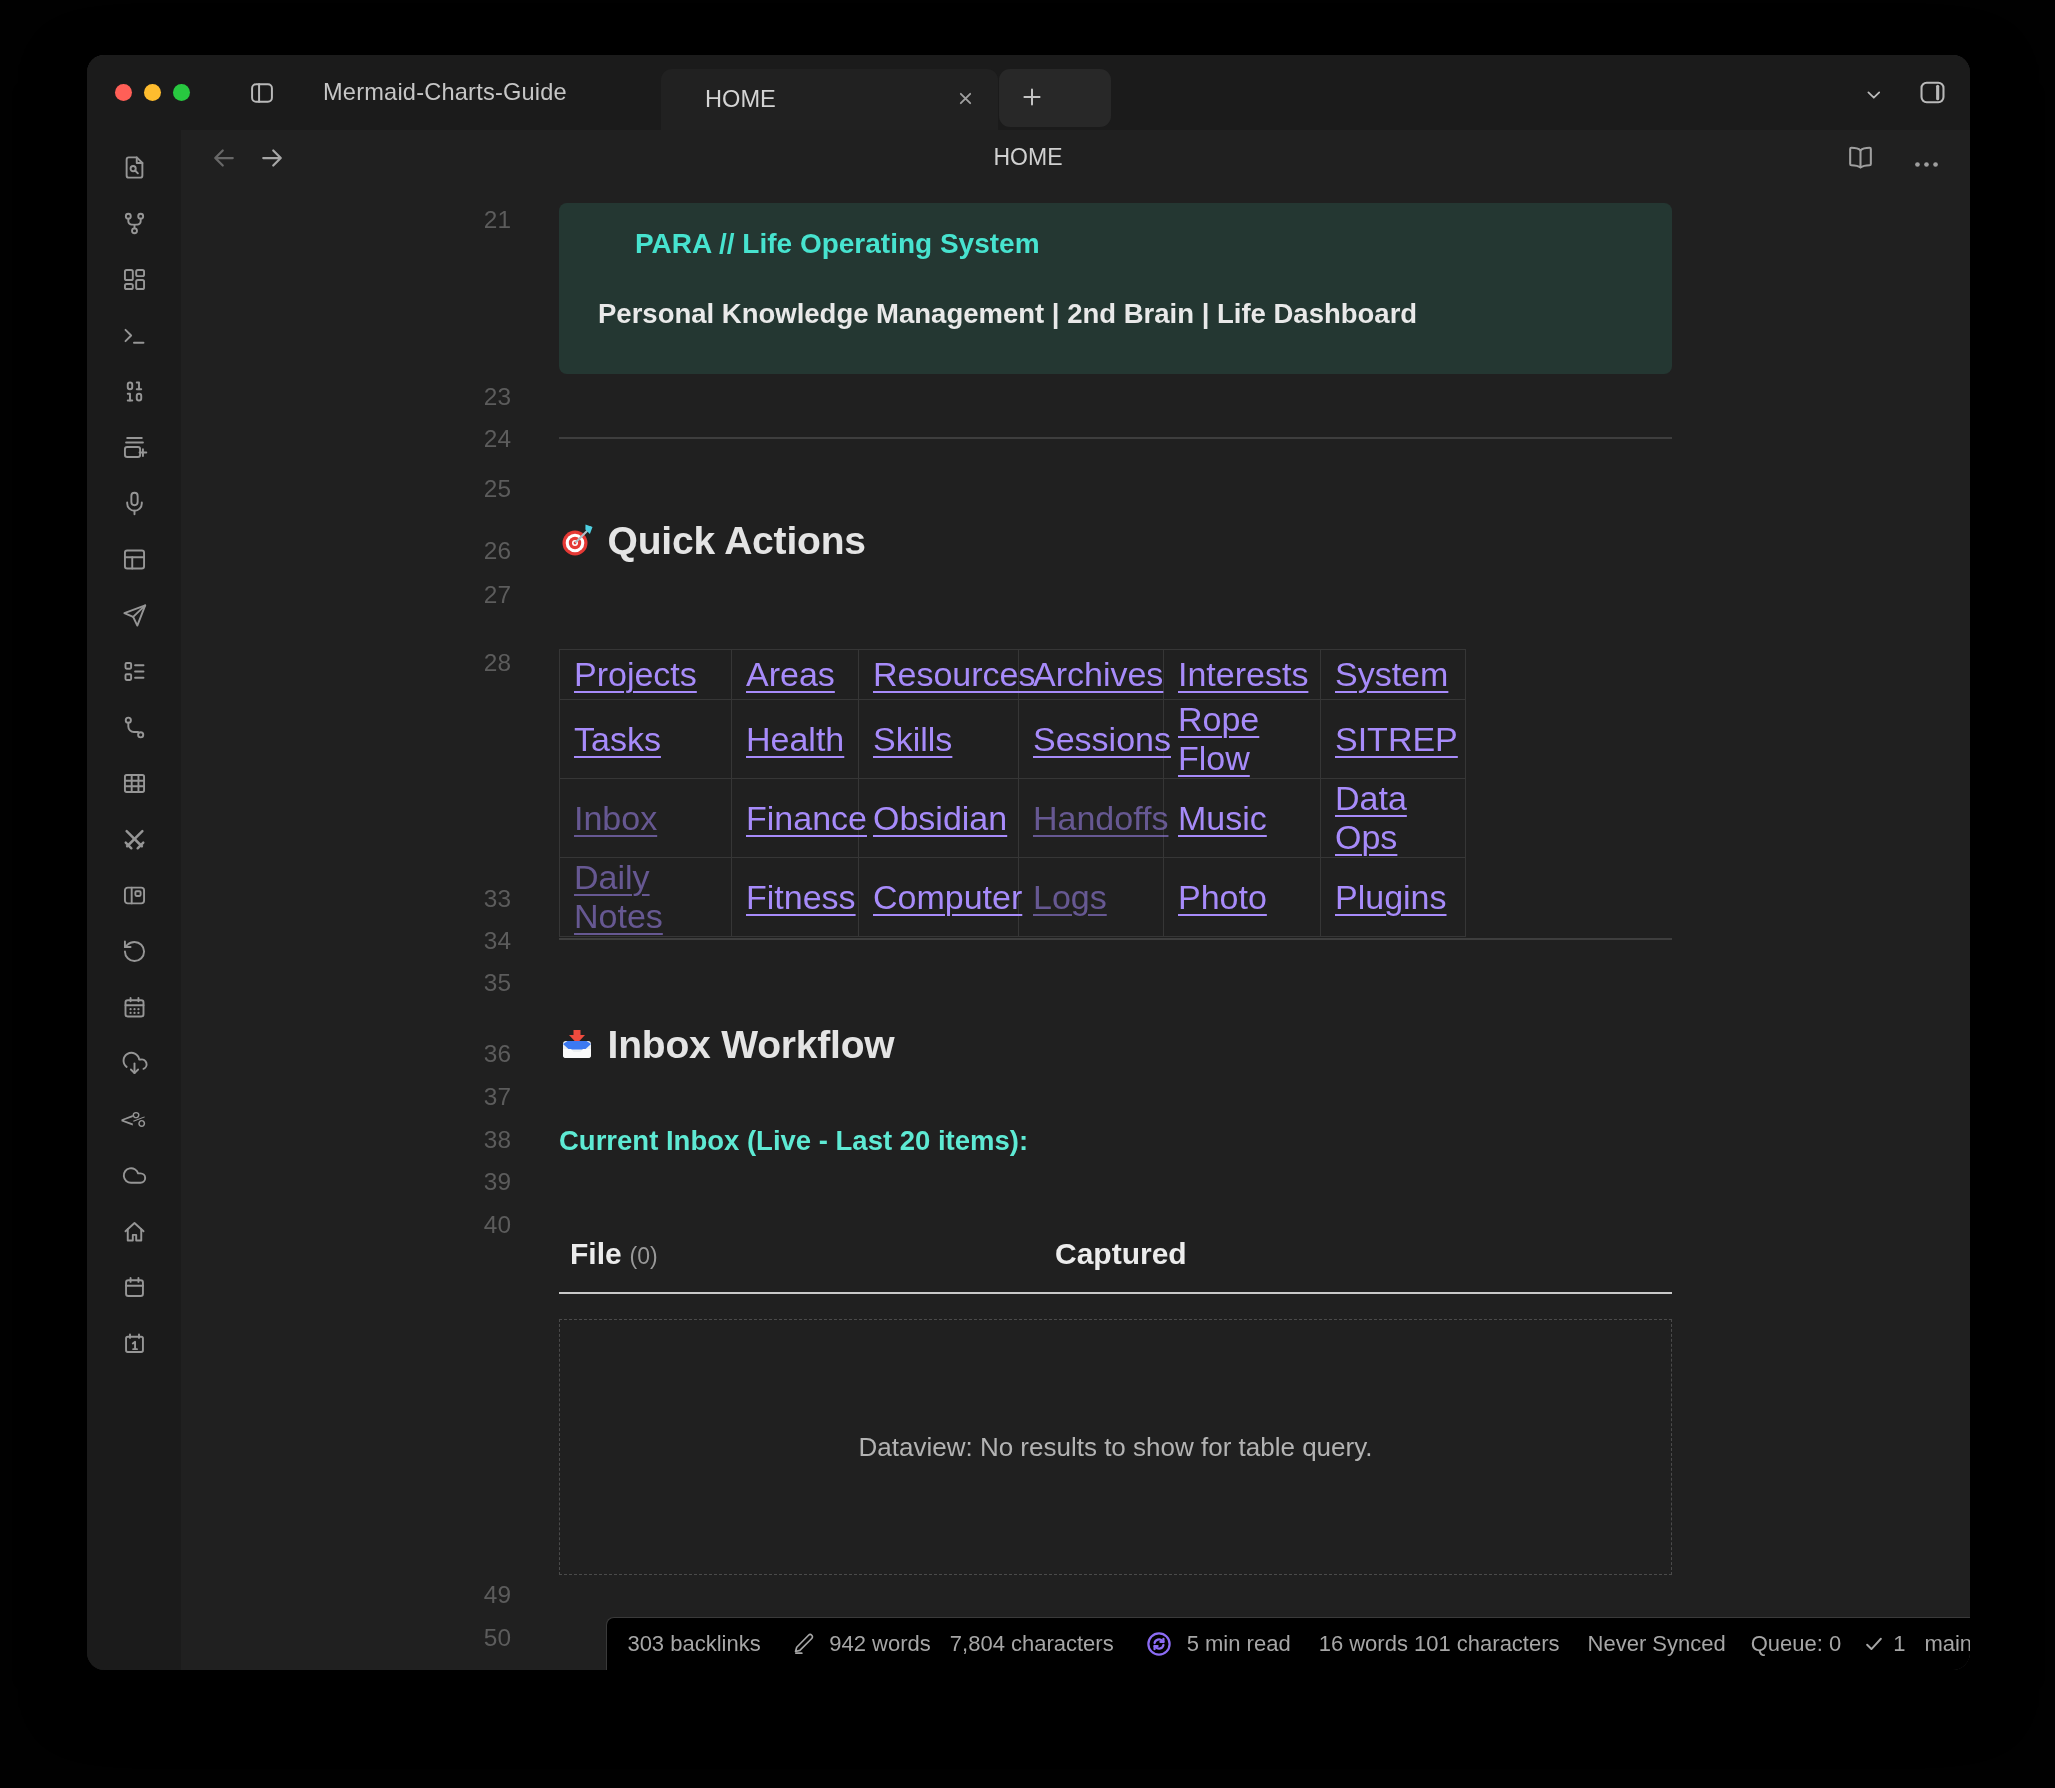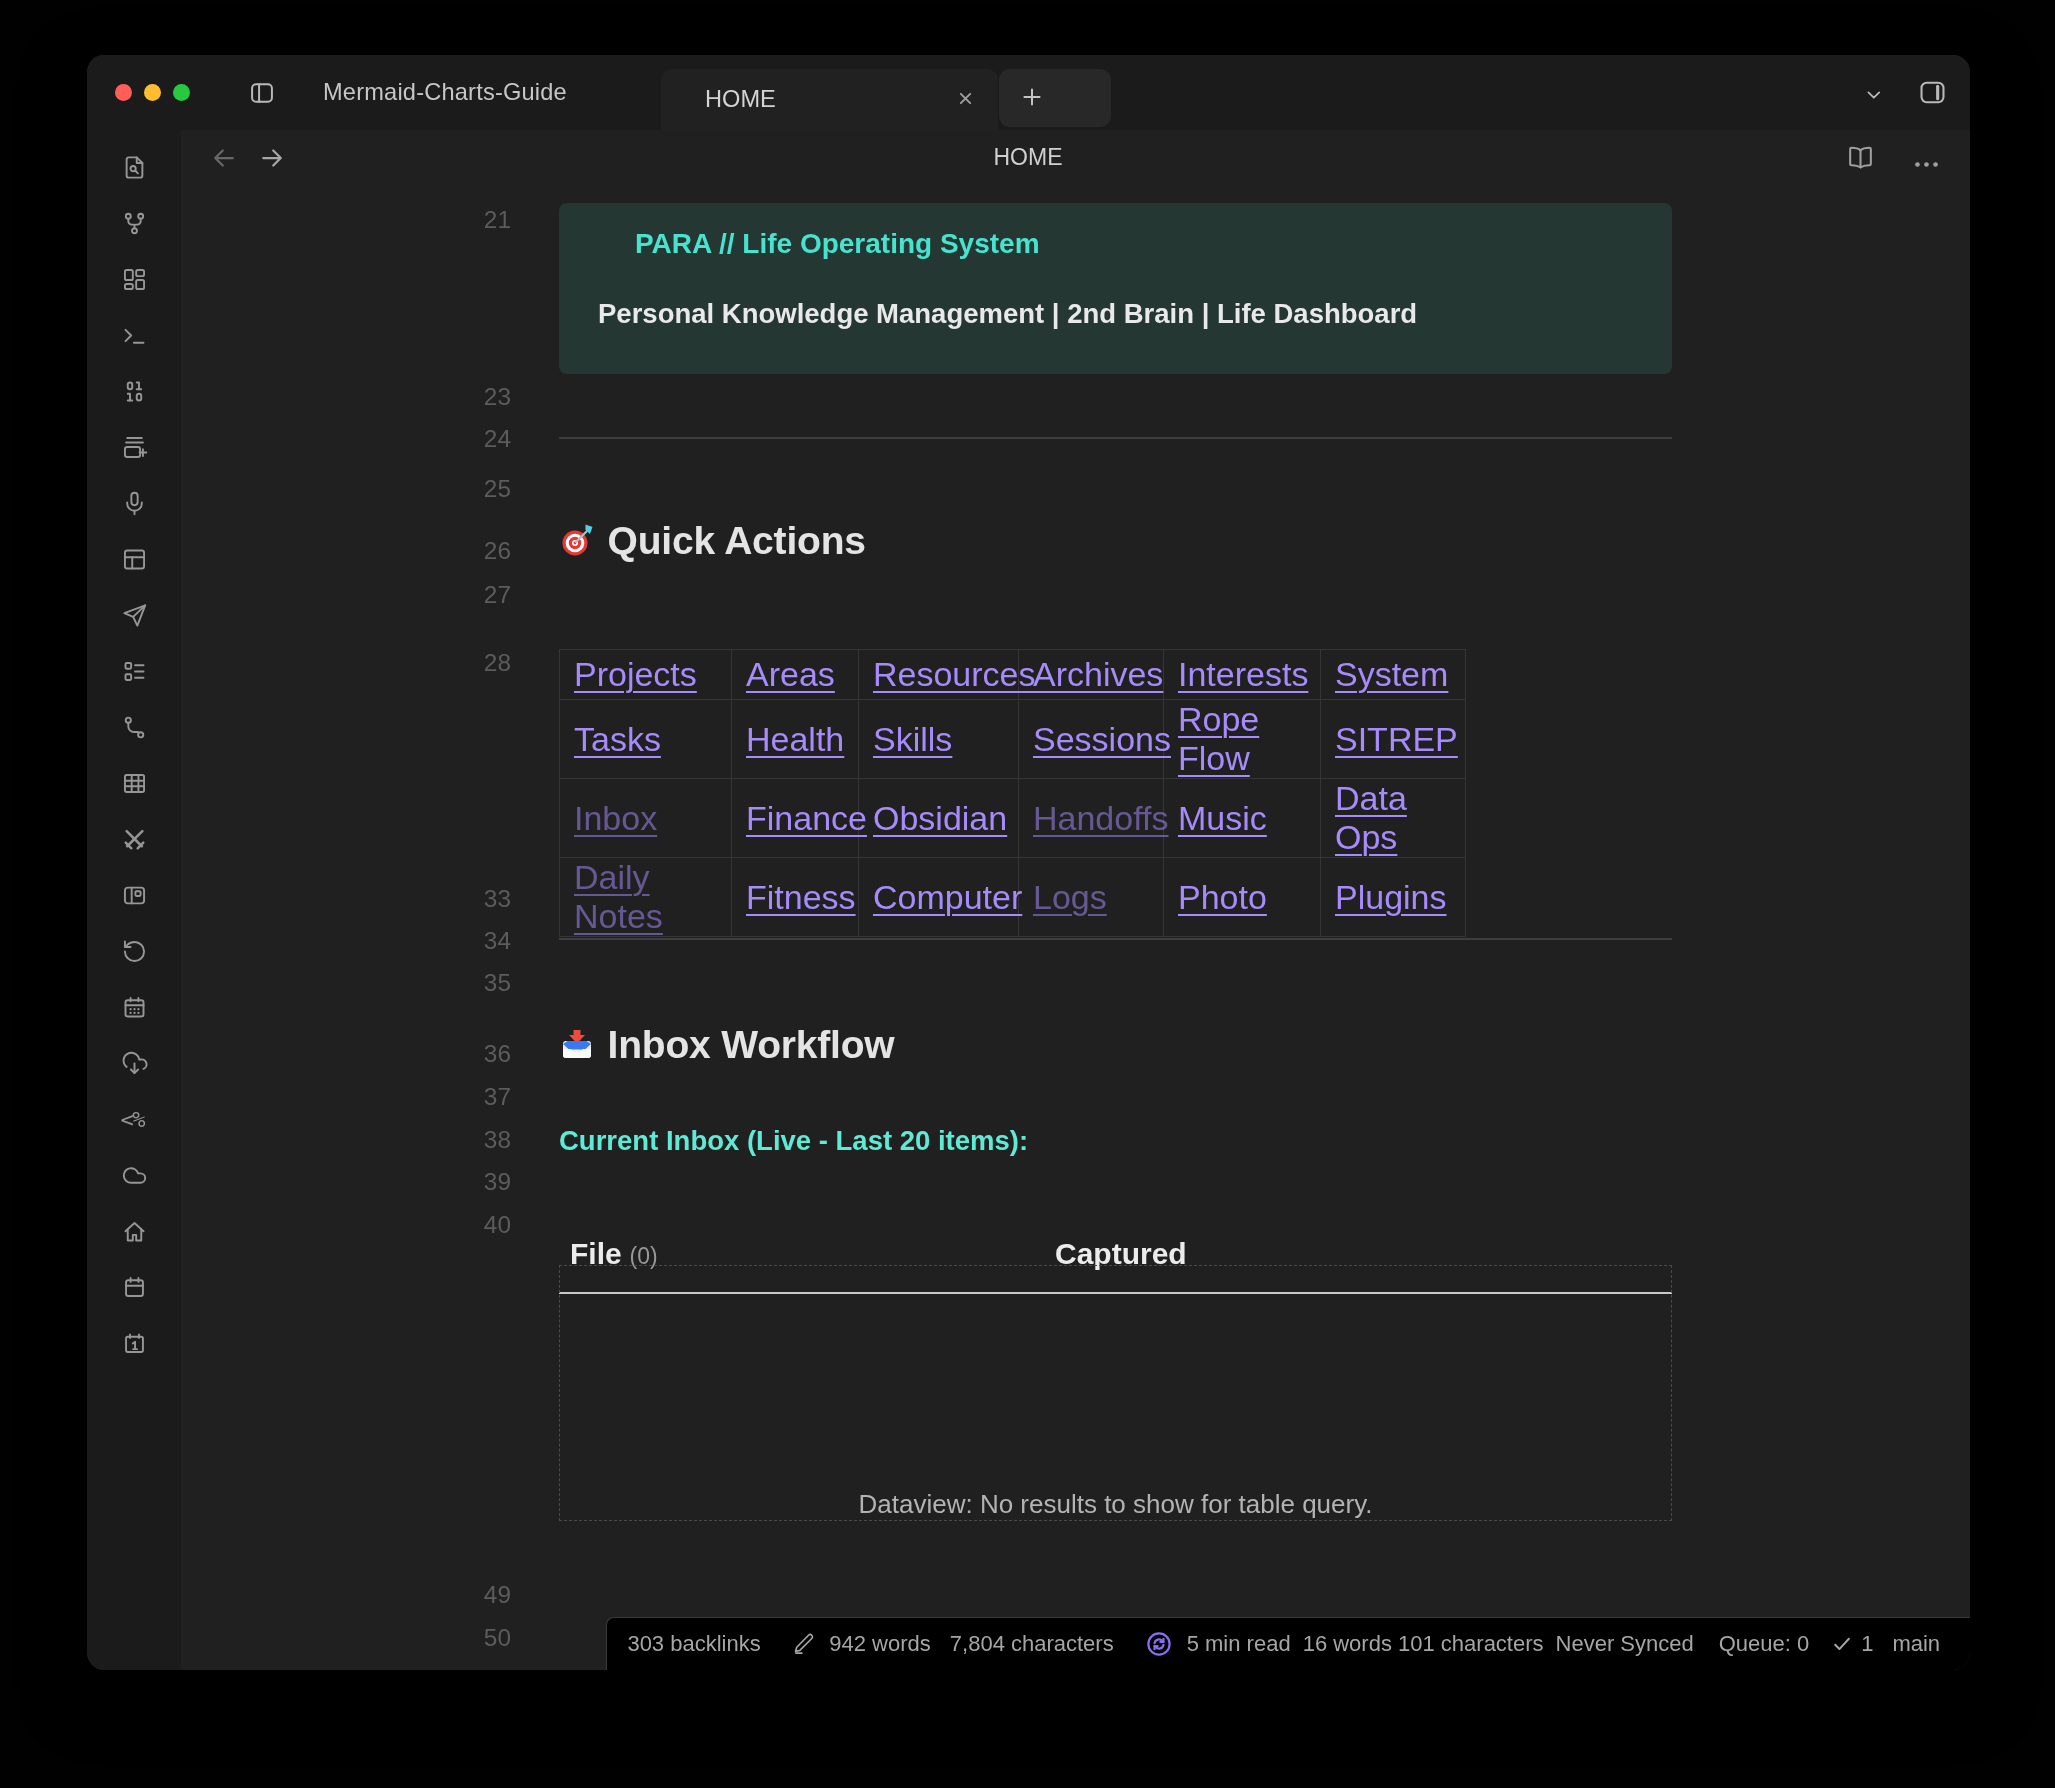--- a/index.html
+++ b/index.html
@@ -81,32 +81,32 @@
   .qa-link.unresolved { opacity:.52;text-align:center; }
 
   .sub-bold { position:absolute; left:0; top:940px; font-size:27.5px; font-weight:700; color:#5eead4; }
 
   .dv-header { position:absolute; left:0; top:1052px; width:1113px; }
   .dv-file { position:absolute; left:11px; top:0; font-size:30px; font-weight:700; color:#ececec; }
   .dv-count { font-size:23px; font-weight:400; color:#989898; margin-left:7.9px; }
   .dv-captured { position:absolute; left:496px; top:0; font-size:30px; font-weight:700; color:#ececec; }
   .dv-underline { position:absolute; left:0; top:1107px; width:1113px; height:2.4px; background:#c9c9c9; }
 
-  .dv-empty { position:absolute; left:0; top:1080px; width:1113px; height:256px;
-              border:1.6px dashed #4a4a4a; display:flex; align-items:flex-end; justify-content:center; }
+  .dv-empty { position:absolute; left:0; top:1134px; width:1113px; height:256px;
+              border:1.6px dashed #4a4a4a; display:flex; align-items:center; justify-content:center; }
   .dv-empty-text { font-size:26px; color:#b3b3b3; }
 
   
   .statusbar { position:absolute; left:519px; right:0; bottom:0; height:53px; background:#000000;
                border-top:0.8px solid #3a3a3a; border-left:0.8px solid #3a3a3a;
                border-radius:7.9px 0 15.7px 0; display:flex; align-items:center;
                padding:0 19px 0 20.4px; font-size:22px; color:#a6a6a6; white-space:nowrap; }
   .sb-item { display:flex; align-items:center; }
   .sb-icon { display:flex; align-items:center; }
-  .gap40 { margin-left:31px; } .gap36 { margin-left:12px; } .gap32 { margin-left:25px; }
+  .gap40 { margin-left:31px; } .gap36 { margin-left:28px; } .gap32 { margin-left:25px; }
   .gap28 { margin-left:22px; } .gap24 { margin-left:19px; } .gap18 { margin-left:14px; }
   .gap10 { margin-left:7.9px; }
   .sb-sync { color:#8c6cf5; }
 </style>
 </head>
 <body>
 
 <div class="window">
 
   <div class="titlebar">

